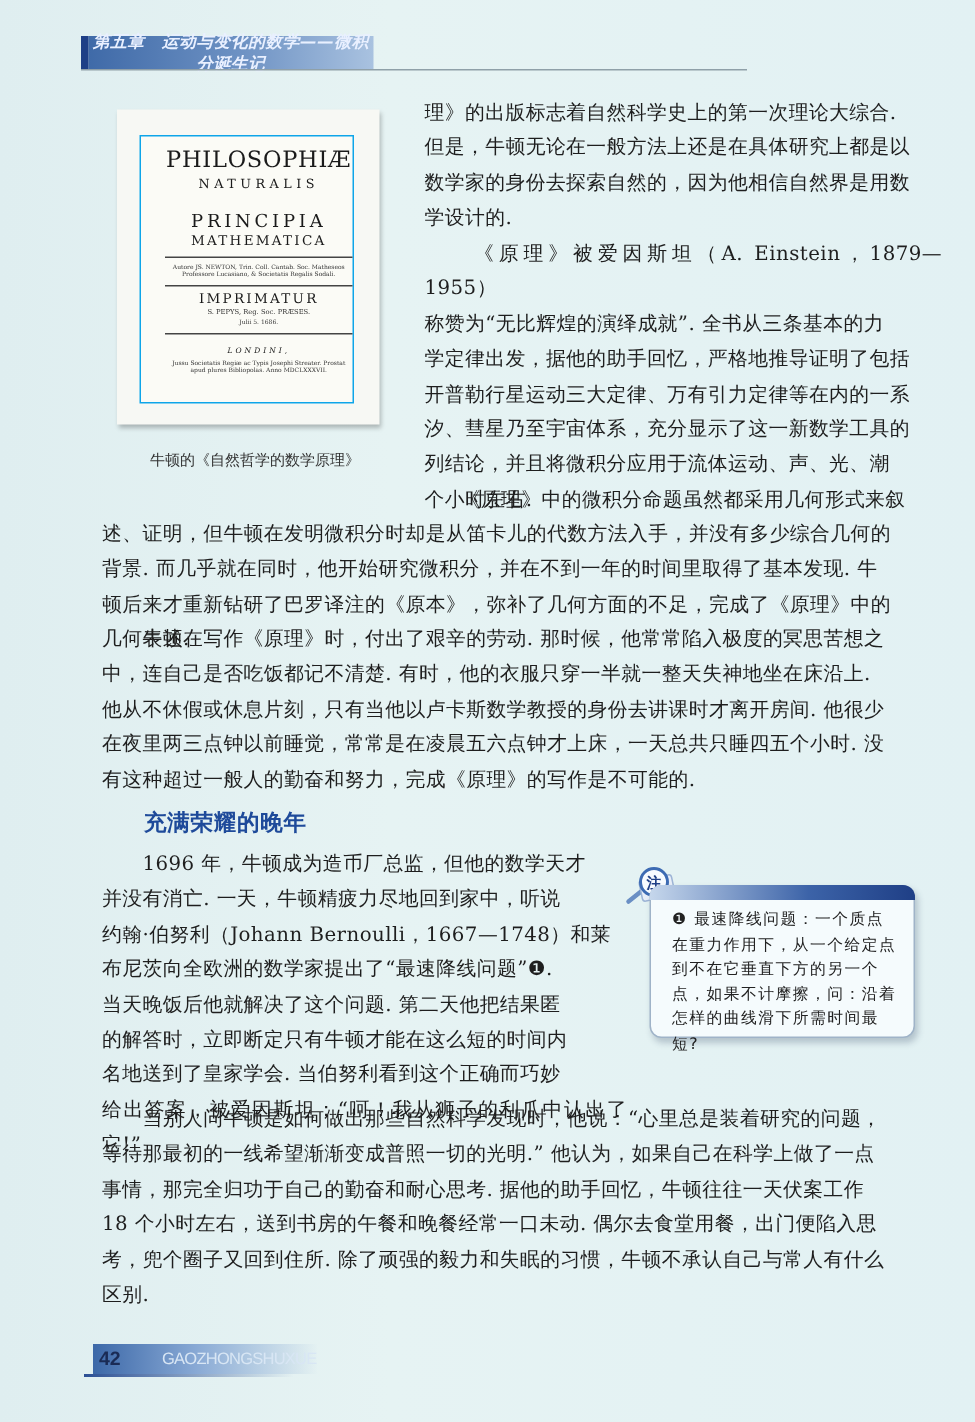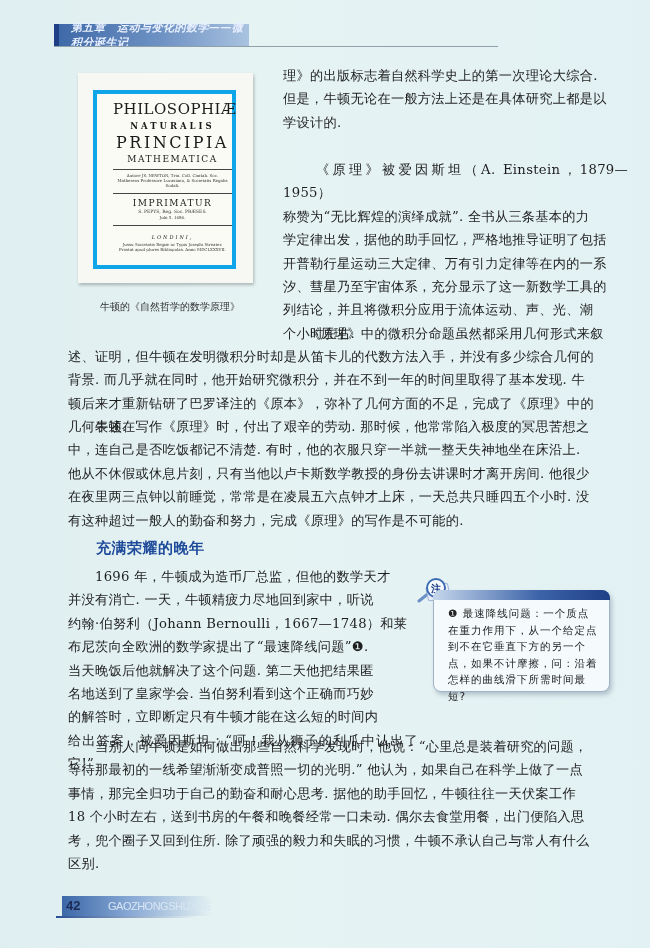--- a/index.html
+++ b/index.html
@@ -10,38 +10,38 @@
     color: #1e1e1e;
   }
   .header-band {
     position: absolute; left: 54px; top: 24px; width: 190px; height: 22px;
     background: linear-gradient(90deg, #3f6aa8 0%, #6f93c4 55%, #a9c2e0 100%);
     border-left: 5px solid #1e3f86;
     display: flex; align-items: center;
   }
   .header-band span {
     font-family: "DejaVu Sans", sans-serif; font-size: 11px; font-style: italic;
-    color: #e9f0ff; margin-left: 12px; letter-spacing: 0.5px; font-weight: bold;
+    color: #e9f0ff; margin-left: 0; letter-spacing: 0.5px; font-weight: bold; text-align: center;
   }
   .header-rule {
     position: absolute; left: 54px; top: 46px; width: 444px; height: 1px; background: #8fa0a8;
   }
   
   .figure {
     position: absolute; left: 78px; top: 73px; width: 175px; height: 210px;
     background: #f7f8f4; box-shadow: 1px 2px 3px rgba(0,0,0,0.25);
   }
   .cover {
     position: absolute; left: 15px; top: 17px; width: 143px; height: 179px;
-    border: 4px solid #0ea5e9; background: #fbfbf6; box-sizing: border-box;
+    border: 1px solid #0ea5e9; background: #fbfbf6; box-sizing: border-box;
     text-align: center; color: #1a1a1a; padding-left: 16px;
   }
   .c1 { font-size: 15px; margin-top: 6px; letter-spacing: 0.5px; }
-  .c2 { font-size: 8.5px; letter-spacing: 3px; margin-top: 3px; font-weight: bold; }
-  .c3 { font-size: 16px; letter-spacing: 2.5px; margin-top: 2px; }
+  .c2 { font-size: 8.5px; letter-spacing: 3px; margin-top: 3px; }
+  .c3 { font-size: 12px; letter-spacing: 2.5px; margin-top: 12px; }
   .c4 { font-size: 9px; letter-spacing: 1.5px; margin-top: 2px; }
   .c-rule { border-top: 1px solid #444; margin: 5px 0 0 0; }
   .c5 { font-size: 4px; margin-top: 3px; color: #333; line-height: 5px; padding: 0 3px; }
   .c6 { font-size: 9px; letter-spacing: 1.5px; margin-top: 4px; }
   .c7 { font-size: 4.5px; margin-top: 1px; color: #333; }
   .c8 { font-size: 4px; margin-top: 1px; color: #333; }
   .c9 { font-size: 5px; margin-top: 8px; letter-spacing: 2px; font-style: italic; }
   .c10 { font-size: 4px; margin-top: 2px; color: #333; line-height: 5px; padding: 0 3px; }
   .caption {
     position: absolute; left: 100px; top: 300px; font-size: 10px; color: #333;
@@ -113,20 +113,21 @@
     <div class="c-rule"></div>
     <div class="c9">LONDINI,</div>
     <div class="c10">Jussu Societatis Regiæ ac Typis Josephi Streater. Prostat apud plures Bibliopolas. Anno MDCLXXXVII.</div>
   </div>
 </div>
 <div class="caption">牛顿的《自然哲学的数学原理》</div>
 
 <div class="p" style="left:283px; top:64px; width:345px;">
   <div>理》的出版标志着自然科学史上的第一次理论大综合.</div>
   <div>但是，牛顿无论在一般方法上还是在具体研究上都是以</div>
+  <div>数学家的身份去探索自然的，因为他相信自然界是用数</div>
   <div>学设计的.</div>
 </div>
 
 <div class="p" style="left:283px; top:158px; width:345px;">
   <div>　　《原理》被爱因斯坦（A. Einstein，1879—1955）</div>
   <div>称赞为“无比辉煌的演绎成就”. 全书从三条基本的力</div>
   <div>学定律出发，据他的助手回忆，严格地推导证明了包括</div>
   <div>开普勒行星运动三大定律、万有引力定律等在内的一系</div>
   <div>汐、彗星乃至宇宙体系，充分显示了这一新数学工具的</div>
   <div>列结论，并且将微积分应用于流体运动、声、光、潮</div>
@@ -152,22 +153,22 @@
 </div>
 
 <div class="section-title">充满荣耀的晚年</div>
 
 <div class="p" style="left:68px; top:565px; width:350px;">
   <div>　　1696 年，牛顿成为造币厂总监，但他的数学天才</div>
   <div>并没有消亡. 一天，牛顿精疲力尽地回到家中，听说</div>
   <div>约翰·伯努利（Johann Bernoulli，1667—1748）和莱</div>
   <div>布尼茨向全欧洲的数学家提出了“最速降线问题”❶.</div>
   <div>当天晚饭后他就解决了这个问题. 第二天他把结果匿</div>
+  <div>的解答时，立即断定只有牛顿才能在这么短的时间内</div>
   <div>名地送到了皇家学会. 当伯努利看到这个正确而巧妙</div>
-  <div>的解答时，立即断定只有牛顿才能在这么短的时间内</div>
   <div>给出答案，被爱因斯坦：“呵！我从狮子的利爪中认出了它!”</div>
 </div>
 
 <svg class="note-icon" viewBox="0 0 34 28">
   <path d="M2 24 L12 16" stroke="#6a8fc4" stroke-width="3" stroke-linecap="round"></path>
   <rect x="10" y="8" width="22" height="14" rx="2" fill="#e8eef8" stroke="#9db4d6" transform="rotate(-12 21 15)"></rect>
   <circle cx="19" cy="11" r="9" fill="#f7fbff" stroke="#3d6bb3" stroke-width="2"></circle>
   <text x="19" y="15" font-size="10" text-anchor="middle" fill="#1f3f86" font-family="DejaVu Sans, sans-serif" font-weight="bold">注</text>
 </svg>
 <div class="note-box">

